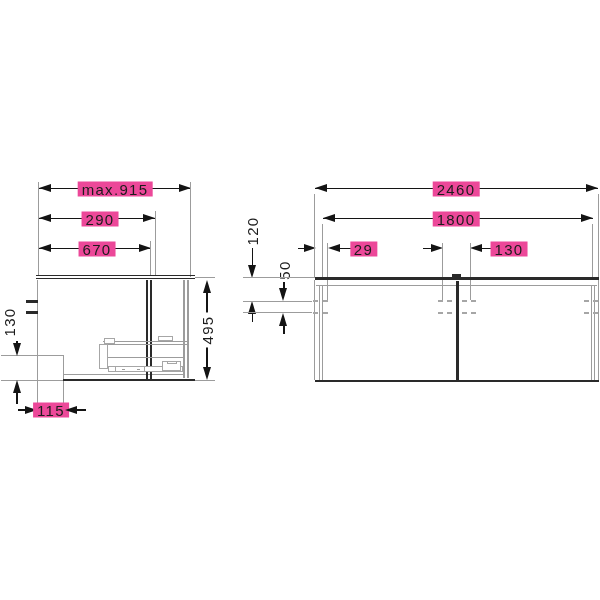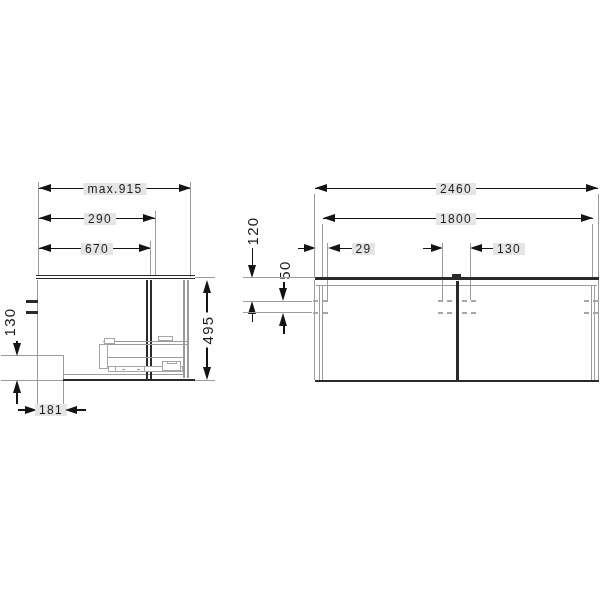--- a/index.html
+++ b/index.html
@@ -4,22 +4,22 @@
 <style>
   html,body{margin:0;padding:0;background:var(--background,#fff);}
   .canvas{position:relative;width:600px;height:600px;background:var(--background,#fff);overflow:hidden;
           font-family:"Liberation Sans",sans-serif;}
   .grp{position:absolute;inset:0;}
   .ln{position:absolute;background:var(--ext-line,#9c9c9c);}
   .dk{position:absolute;background:var(--object-dark,#2a2a2a);}
   .dim{position:absolute;background:var(--dim-line,#141414);}
   .box{position:absolute;border:1px solid var(--object-light,#a6a6a6);background:#fff;box-sizing:border-box;}
   .hd{position:absolute;width:5px;height:2px;background:var(--object-light,#a6a6a6);}
-  .lbl{position:absolute;font-size:12px;line-height:1;letter-spacing:1.3px;color:var(--label-text,#1c1c1c);
-       background:#e5e5e5;padding:0 4px;white-space:nowrap;transform:translate(-50%,-50%);}
+  .lbl{position:absolute;font-size:15px;line-height:1;letter-spacing:1.3px;color:var(--label-text,#1c1c1c);
+       background:#ec4899;padding:0 4px;white-space:nowrap;transform:translate(-50%,-50%);}
   .vlbl{position:absolute;font-size:15px;line-height:1;letter-spacing:1.3px;color:var(--label-text,#1c1c1c);
        background:#fff;padding:0 3px;white-space:nowrap;transform:translate(-50%,-50%) rotate(-90deg);}
   .ar{position:absolute;width:0;height:0;}
   .ar.l{border-top:4.5px solid transparent;border-bottom:4.5px solid transparent;border-right:12px solid var(--dim-line,#141414);}
   .ar.r{border-top:4.5px solid transparent;border-bottom:4.5px solid transparent;border-left:12px solid var(--dim-line,#141414);}
   .ar.u{border-left:4.5px solid transparent;border-right:4.5px solid transparent;border-bottom:13px solid var(--dim-line,#141414);}
   .ar.d{border-left:4.5px solid transparent;border-right:4.5px solid transparent;border-top:13px solid var(--dim-line,#141414);}
 </style>
 </head>
 <body>
@@ -84,21 +84,21 @@
     <div class="ar d" style="left:202.5px;top:367px"></div>
 
     <div class="vlbl" style="left:8.5px;top:322px">130</div>
     <div class="dim" style="left:16.4px;top:341px;width:1.4px;height:2.5px"></div>
     <div class="ar d" style="left:12.5px;top:343px"></div>
     <div class="ar u" style="left:12.5px;top:380.2px"></div>
     <div class="dim" style="left:16.4px;top:393.2px;width:1.4px;height:11px"></div>
 
     <div class="dim" style="left:17.5px;top:409.2px;width:8px;height:1.4px"></div>
     <div class="ar r" style="left:25.3px;top:405.6px"></div>
-    <div class="lbl" style="left:51px;top:410px">181</div>
+    <div class="lbl" style="left:51px;top:410px">115</div>
     <div class="ar l" style="left:64.5px;top:405.6px"></div>
     <div class="dim" style="left:76.5px;top:409.2px;width:9px;height:1.4px"></div>
   </div>
 
   <div class="grp">
 
     <div class="dim" style="left:314.5px;top:188px;width:283.5px;height:1.4px"></div>
     <div class="ar l" style="left:314.5px;top:184.3px"></div>
     <div class="ar r" style="left:586px;top:184.3px"></div>
     <div class="lbl" style="left:456px;top:189px">2460</div>

